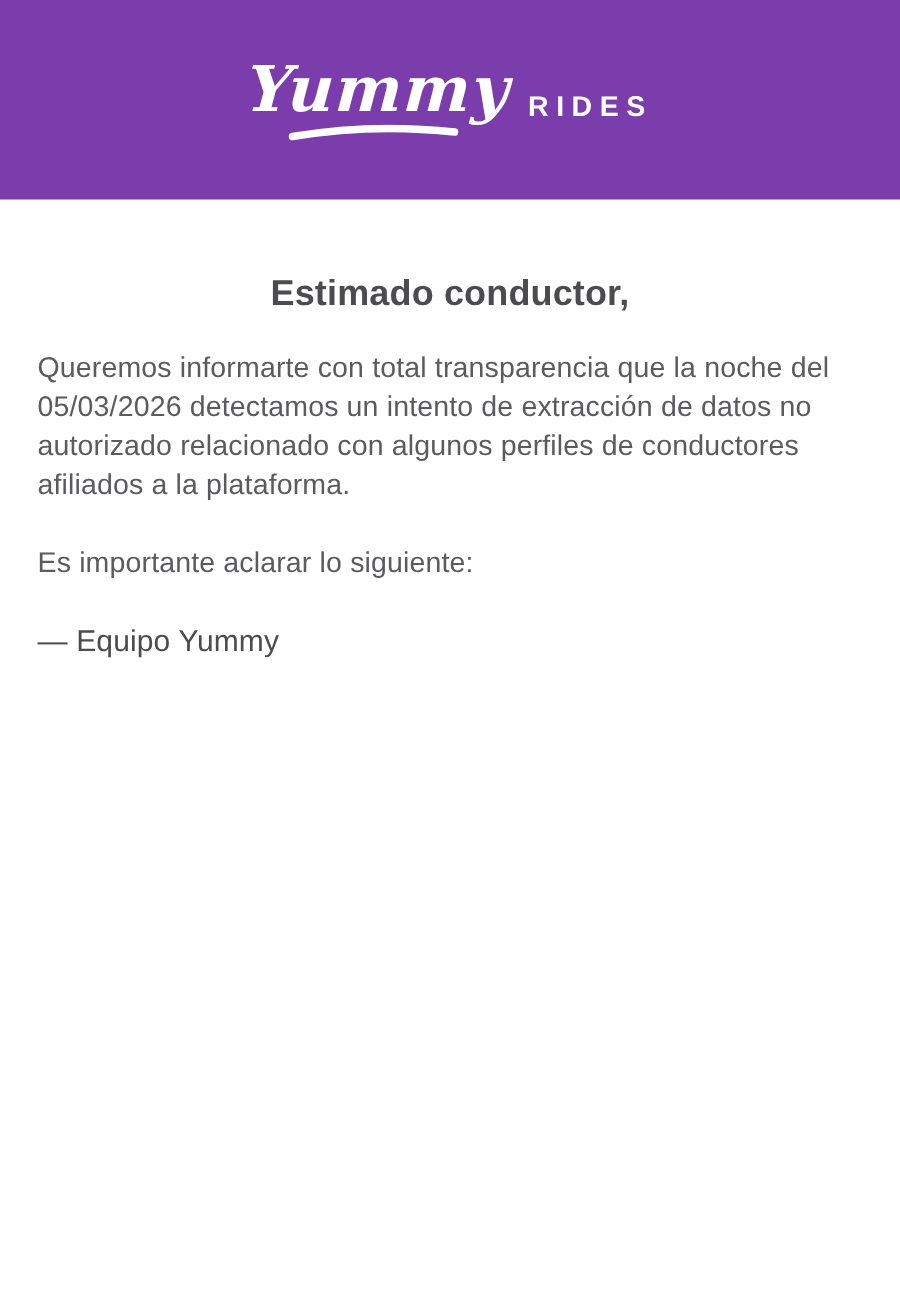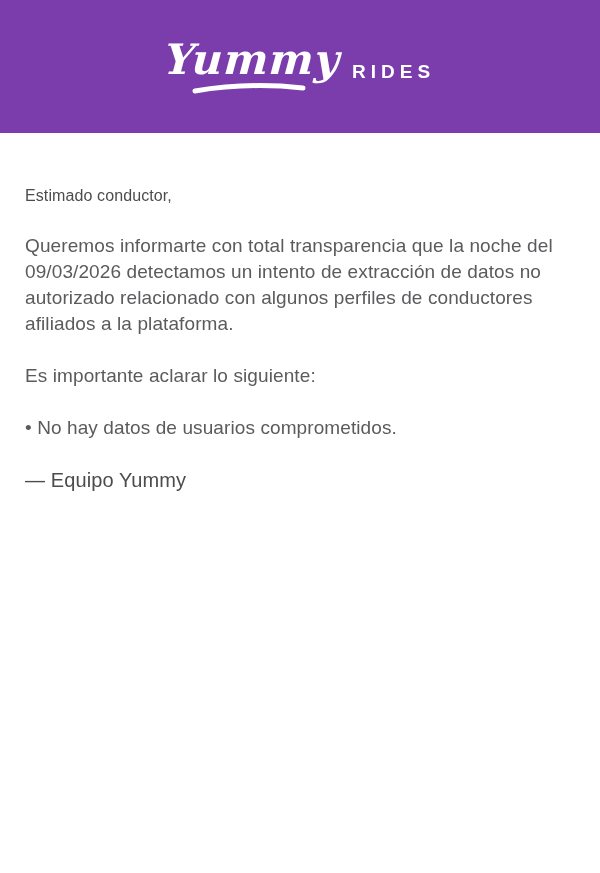--- a/index.html
+++ b/index.html
@@ -54,24 +54,25 @@
   }
   .content {
     padding: 50px 25px 0 25px;
     max-width: 552px;
     color: #5B5B5E;
     font-size: 19px;
     line-height: 26px;
     letter-spacing: 0.1px;
   }
   .greeting {
-    font-weight: 400;
-    font-size: 16px;
+    font-weight: 700;
+    font-size: 24px;
     color: #4C4C4F;
     margin: 0 0 24px 0;
+    text-align: center;
   }
   .para {
     margin: 0 0 26px 0;
   }
   .signature {
     font-weight: 400;
     font-size: 20px;
     color: #4C4C4F;
     margin: 0;
   }
@@ -89,26 +90,25 @@
           <path d="M5 8 Q 58 -1 113 5" stroke="#ffffff" stroke-width="5" fill="none" stroke-linecap="round"></path>
         </svg>
       </div>
       <span class="logo-word">RIDES</span>
     </div>
   </div>
 
   <div class="content">
     <p class="greeting">Estimado conductor,</p>
 
-    <p class="para">Queremos informarte con total transparencia que la noche del 09/03/2026 detectamos un intento de extracción de datos no autorizado relacionado con algunos perfiles de conductores afiliados a la plataforma.</p>
+    <p class="para">Queremos informarte con total transparencia que la noche del 05/03/2026 detectamos un intento de extracción de datos no autorizado relacionado con algunos perfiles de conductores afiliados a la plataforma.</p>
 
 
     <p class="para">Es importante aclarar lo siguiente:</p>
 
-    <p class="para">• No hay datos de usuarios comprometidos.</p>
 
 
 
 
     <p class="signature">— Equipo Yummy</p>
   </div>
 
 </div>
 
 </body></html>

